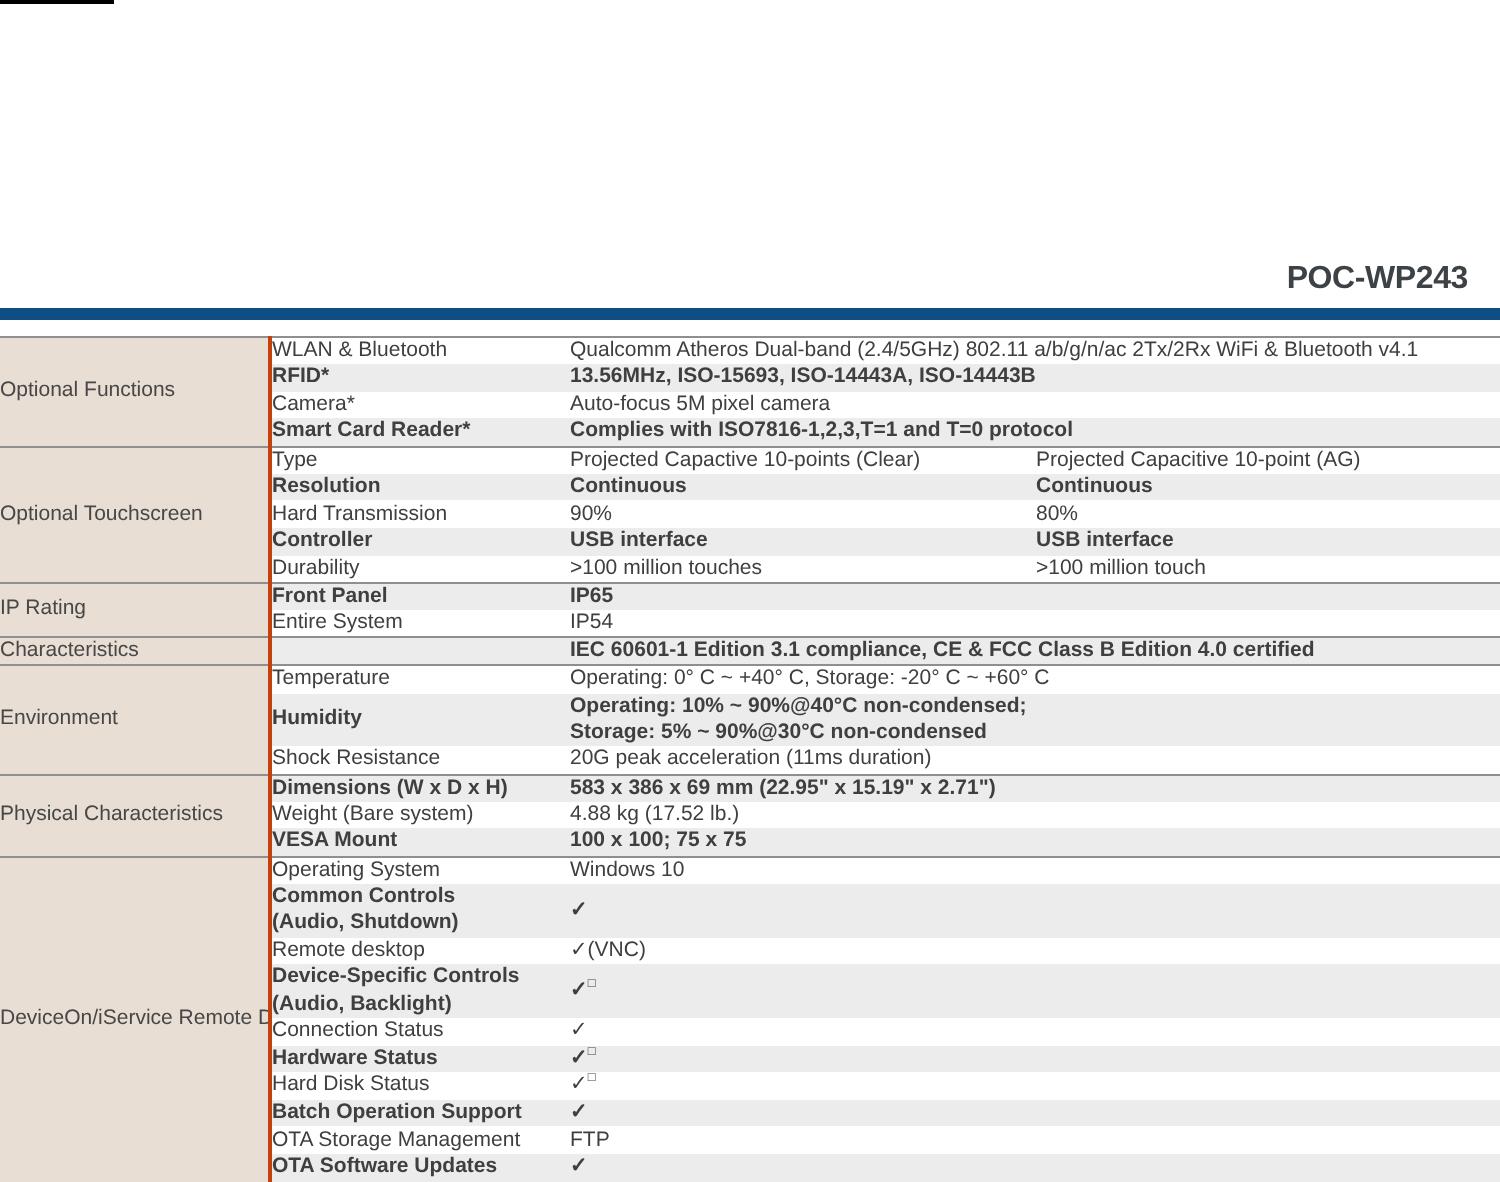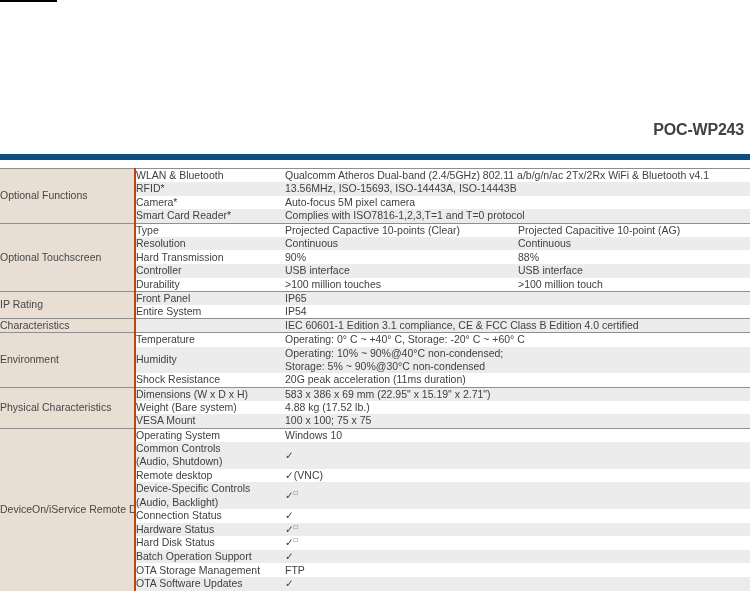--- a/index.html
+++ b/index.html
@@ -4,41 +4,41 @@
 <style>
   * { box-sizing: border-box; }
   html, body { margin: 0; padding: 0; }
   body {
     width: 750px; height: 591px; overflow: hidden; background: #ffffff;
     font-family: "Liberation Sans", sans-serif;
   }
   .page { position: relative; width: 750px; height: 591px; background: #fff; }
   .top-mark { position: absolute; left: 0; top: 0; width: 57px; height: 2px; background: #000; }
   .product-title {
-    position: absolute; top: 119px; right: 4px; margin: 2px;
+    position: absolute; top: 119px; right: 4px; margin: 12px;
     font-size: 16px; font-weight: bold; color: #3d4246; letter-spacing: -0.2px;
   }
   .blue-rule { position: absolute; top: 154px; left: 0; width: 750px; height: 6px; background: #0f4e85; }
   table.spec {
     position: absolute; top: 168px; left: 0; width: 750px;
     border-collapse: collapse; table-layout: fixed;
     font-size: 10.5px; color: #3f3f3f;
   }
   table.spec td, table.spec th {
     padding: 0; vertical-align: middle; overflow: hidden; white-space: nowrap;
     height: 13.6px; line-height: 13.2px;
   }
   th.cat {
     background: #e8ded3; font-weight: normal; text-align: left;
     padding-left: 8px; padding-right: 4px; color: #474747;
     border-right: 2px solid #c2410c; white-space: normal; line-height: 12.6px;
   }
   td.lbl { padding-left: 4px; }
   td.val, td.valb { padding-left: 2px; }
-  tr.g td { background: #ececec; }
+  tr.g td { background: #ececec; font-weight: bold; }
   tr.sec-start td, tr.sec-start th { border-top: 1px solid #8f8f8f; margin-top: 28px; }
   td.two { height: 27px; }
   td.two span { display: block; line-height: 13.4px; }
   td.val sup { font-size: 6.5px; vertical-align: super; line-height: 0; }
 </style>
 </head>
 <body>
 
 <div class="page">
   <div class="top-mark"></div>
@@ -79,21 +79,21 @@
         <td class="valb">Projected Capacitive 10-point (AG)</td>
       </tr>
       <tr class="g">
         <td class="lbl">Resolution</td>
         <td class="val">Continuous</td>
         <td class="valb">Continuous</td>
       </tr>
       <tr>
         <td class="lbl">Hard Transmission</td>
         <td class="val">90%</td>
-        <td class="valb">88%</td>
+        <td class="valb">80%</td>
       </tr>
       <tr class="g">
         <td class="lbl">Controller</td>
         <td class="val">USB interface</td>
         <td class="valb">USB interface</td>
       </tr>
       <tr>
         <td class="lbl">Durability</td>
         <td class="val">&gt;100 million touches</td>
         <td class="valb">&gt;100 million touch</td>

